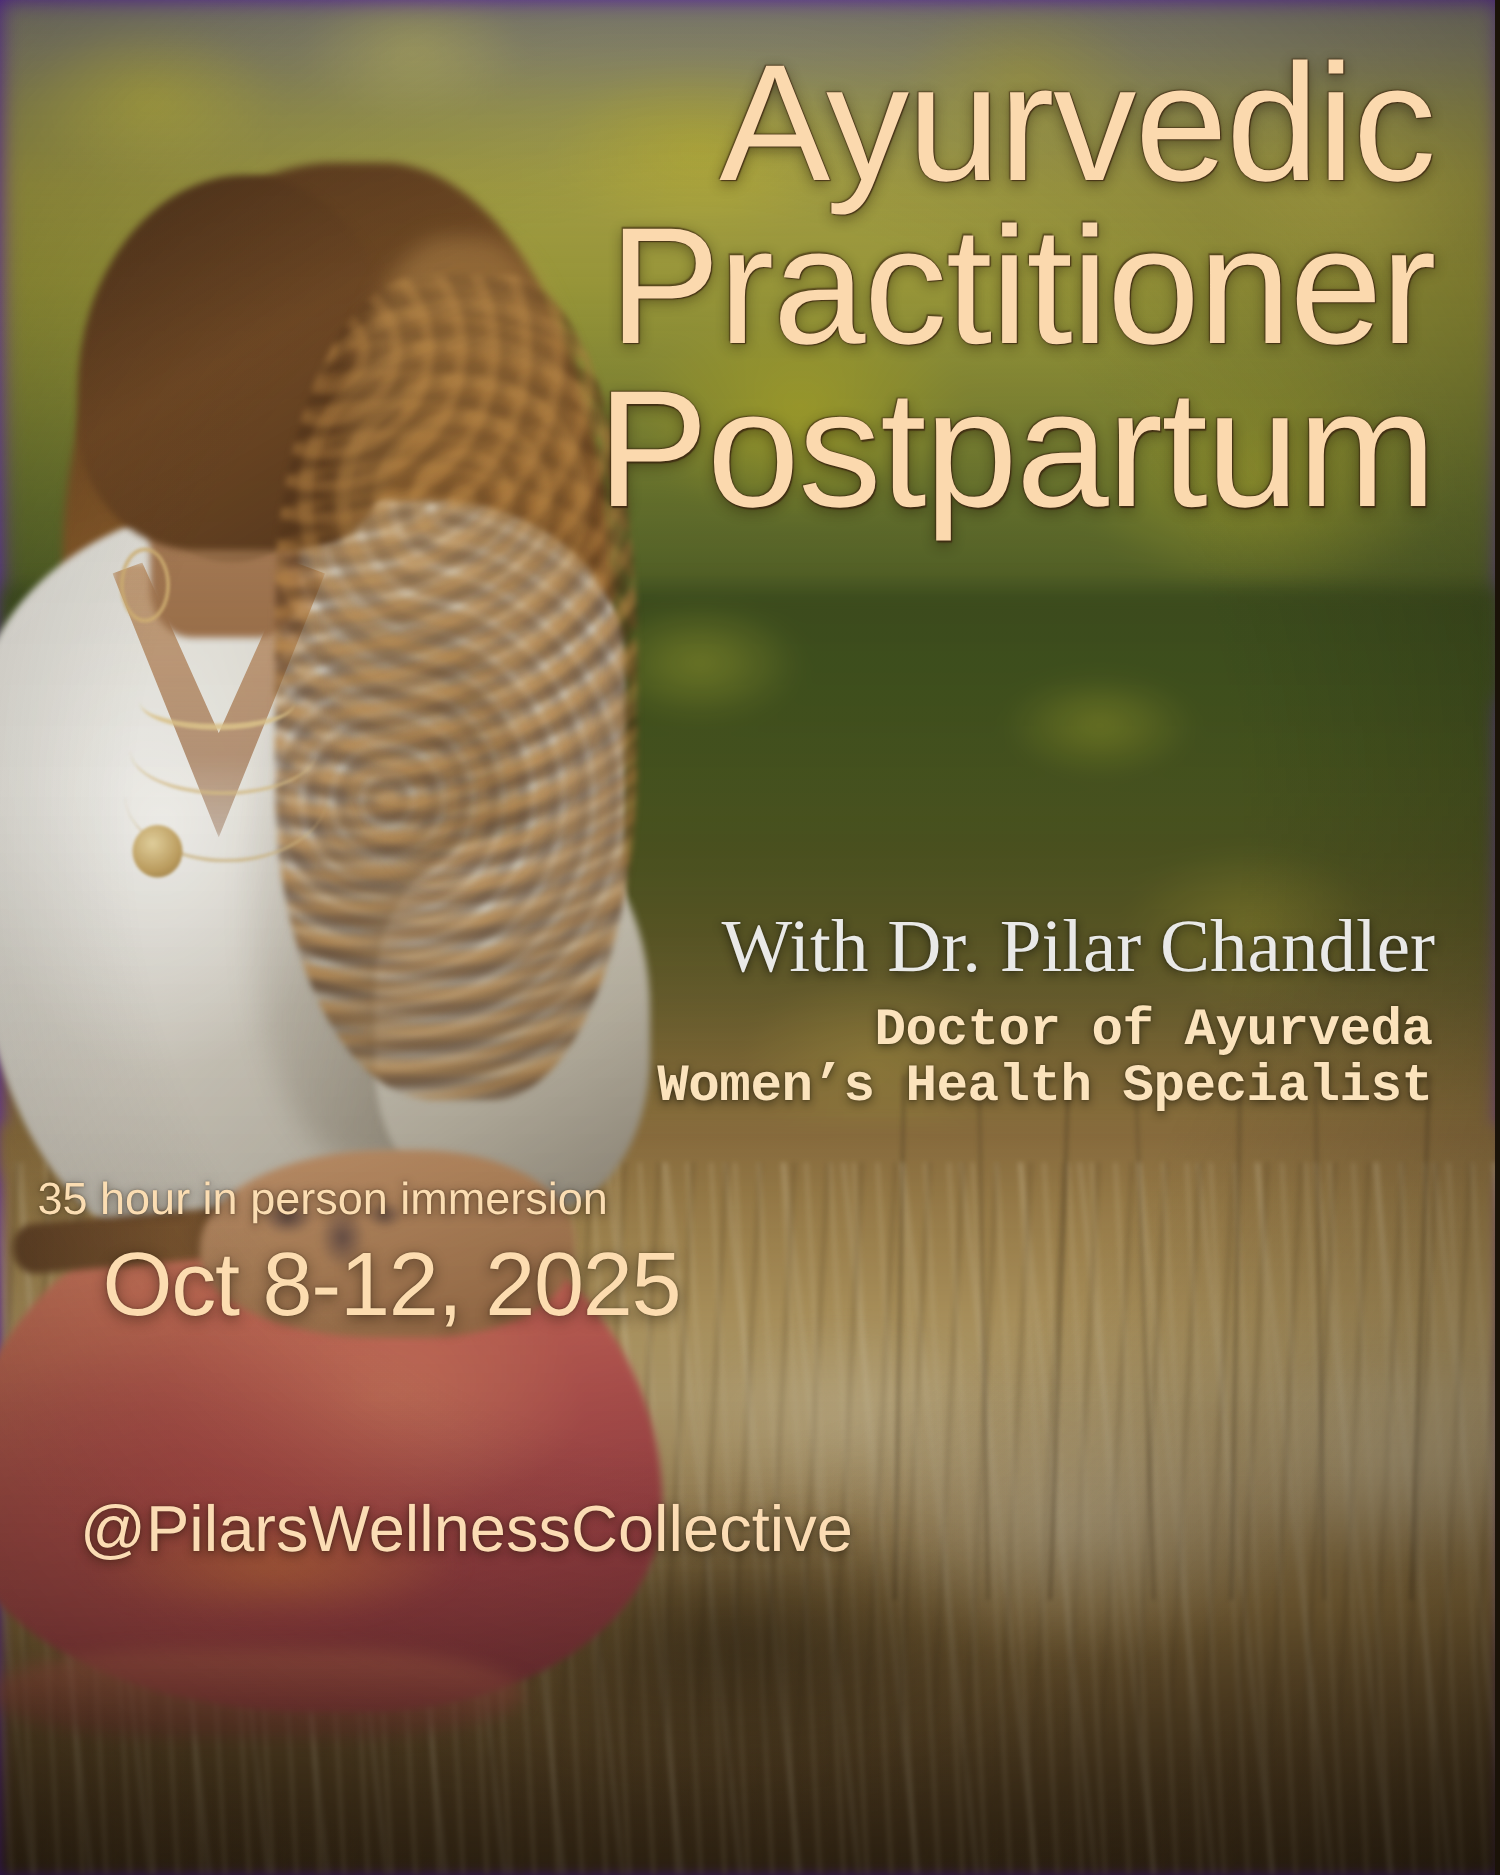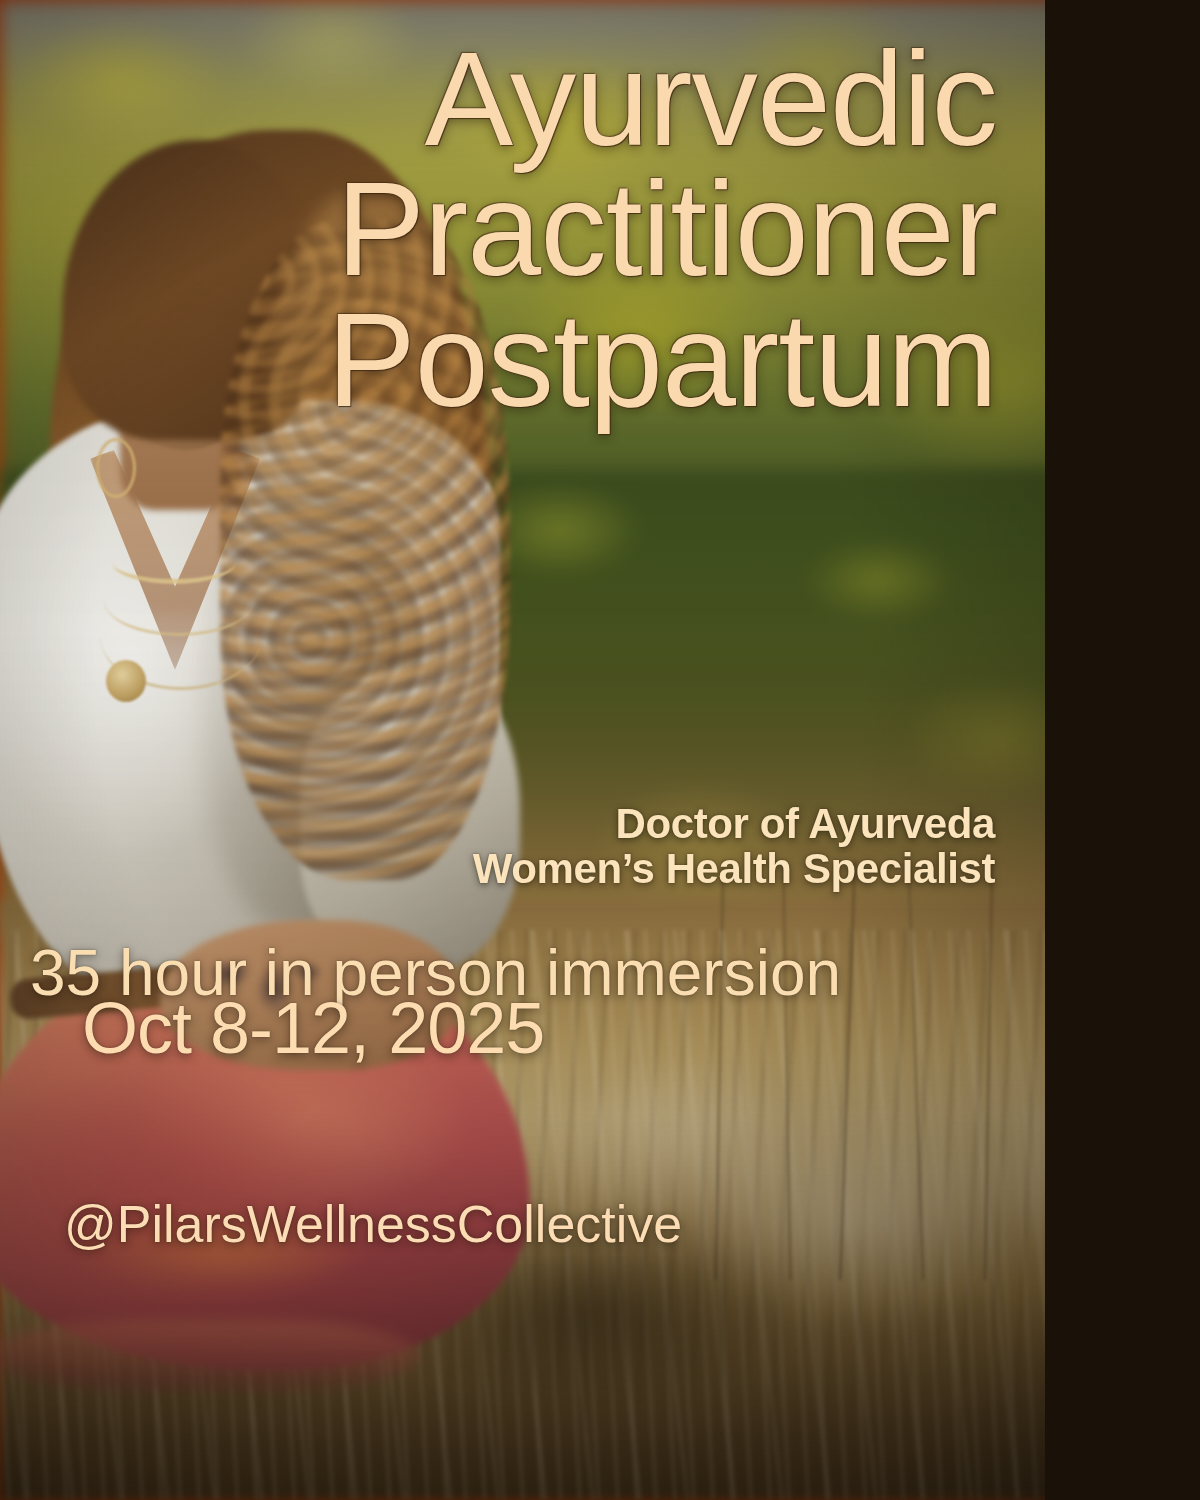--- a/index.html
+++ b/index.html
@@ -6,23 +6,23 @@
 
   body {
     width:1200px; height:1500px;
     font-family:"Liberation Sans", sans-serif;
     background:#1a1208;
     overflow:hidden;
   }
 
   .poster {
     position:relative;
-    width:1045px; height:1500px;
+    width:1196px; height:1500px;
     overflow:hidden;
-    background:#c2410c;
+    background:#6d28d9;
   }
 
   
   .photo { position:absolute; inset:0; overflow:hidden; }
 
   
   .bg-field-top {
     position:absolute; left:0; top:0; width:1200px; height:560px;
     background:
       radial-gradient(ellipse 150px 90px at 120px 80px, rgba(222,214,80,.75), transparent 70%),
@@ -358,34 +358,34 @@
     width:760px; text-align:right;
     font-family:"Liberation Serif", serif;
     font-size:60px; line-height:1;
     font-weight:400;
     color:#e9e9e7;
     text-shadow:0 2px 8px rgba(20,18,10,.6), 0 0 2px rgba(30,26,14,.5);
   }
 
   .credentials {
     position:absolute; right:50px; top:802px;
-    width:760px; text-align:right;
+    width:760px; text-align:right;font-family:Liberation Mono, monospace;
   }
   .cred-line {
     display:block;
     font-size:42px; line-height:1.07;
     font-weight:700;
     letter-spacing:-.4px;
     color:#fbe3bc;
     text-shadow:0 2px 7px rgba(22,18,8,.55), 0 0 2px rgba(34,26,12,.5);
   }
 
   .immersion {
     position:absolute; left:30px; top:941px;
-    font-size:64px; line-height:1;
+    font-size:36px; line-height:1;
     font-weight:400;
     color:#fbddb2;
     text-shadow:0 2px 8px rgba(26,18,8,.5), 0 0 2px rgba(40,28,12,.45);
   }
 
   .dates {
     position:absolute; left:82px; top:992px;
     font-size:72px; line-height:1;
     font-weight:400;
     letter-spacing:-1px;
@@ -458,20 +458,21 @@
   </div>
 
   <div class="text-layer">
 
     <div class="title-block">
       <span class="title-line">Ayurvedic</span>
       <span class="title-line">Practitioner</span>
       <span class="title-line">Postpartum</span>
     </div>
 
+    <div class="presenter">With Dr. Pilar Chandler</div>
 
     <div class="credentials">
       <span class="cred-line">Doctor of Ayurveda</span>
       <span class="cred-line">Women’s Health Specialist</span>
     </div>
 
     <div class="immersion">35 hour in person immersion</div>
 
     <div class="dates">Oct 8-12, 2025</div>
 

